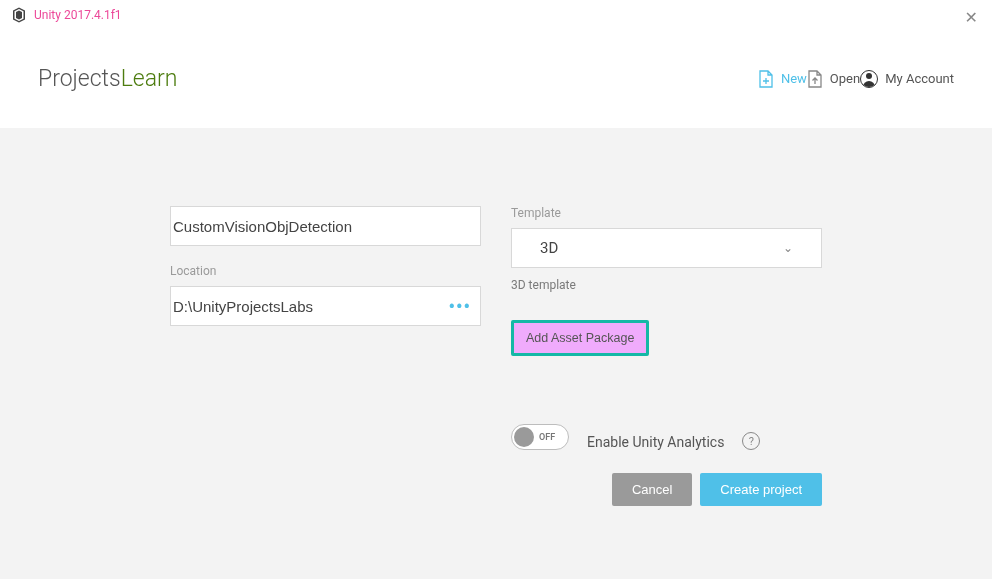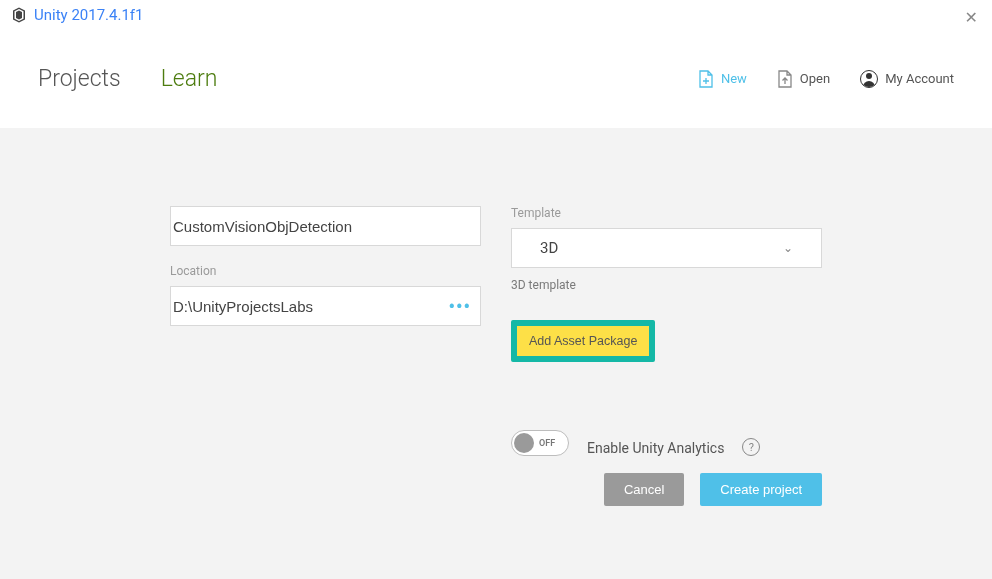--- a/index.html
+++ b/index.html
@@ -16,56 +16,54 @@
       align-items: center;
       padding: 6px 10px;
       height: 30px;
     }
     .unity-logo-icon {
       width: 18px;
       height: 18px;
       margin-right: 6px;
     }
     .title-text {
-      font-size: 15px;
-      color: #3b82f6;
+      font-size: 12px;
+      color: #ec4899;
     }
     .close-button {
       position: absolute;
       top: 8px;
       right: 14px;
       font-size: 16px;
       color: #888;
       cursor: pointer;
     }
     .header {
       display: flex;
       align-items: center;
       padding: 0 38px;
       height: 98px;
       border-bottom: 1px solid #fff;
     }
     .tabs {
       display: flex;
-      gap: 40px;
     }
     .tab {
       font-size: 23px;
       color: #4d7c0f;
       font-weight: 300;
       cursor: pointer;
     }
     .tab.active {
       color: #555;
     }
     .header-actions {
       margin-left: auto;
       display: flex;
       align-items: center;
-      gap: 30px;
     }
     .header-action {
       display: flex;
       align-items: center;
       gap: 7px;
       font-size: 13px;
       cursor: pointer;
       color: #555;
     }
     .header-action.new { color: #4fc0e8; }
@@ -152,22 +150,22 @@
       cursor: pointer;
     }
     .chevron-down { color: #888; font-size: 12px; }
     .template-hint {
       font-size: 12px;
       color: #7a7a7a;
       margin-top: 10px;
       margin-bottom: 28px;
     }
     .asset-button {
-      border: 6px solid #14b8a6;
-      background: #fde047;
+      border: 3px solid #14b8a6;
+      background: #f0abfc;
       padding: 8px 12px;
       font-size: 12.5px;
       color: #555;
       border-radius: 2px;
       cursor: pointer;
     }
     .analytics-row {
       display: flex;
       align-items: flex-end;
       gap: 18px;
@@ -211,21 +209,21 @@
       justify-content: center;
       font-size: 11px;
       color: #888;
       cursor: pointer;
     }
     .footer-buttons {
       position: absolute;
       bottom: 73px;
       right: 170px;
       display: flex;
-      gap: 16px;
+      gap: 8px;
     }
     .btn {
       padding: 9px 20px;
       font-size: 13px;
       border: none;
       border-radius: 2px;
       cursor: pointer;
     }
     .btn-cancel { background: #9a9a9a; color: #fff; }
     .btn-create { background: #4fc0e8; color: #fff; }

